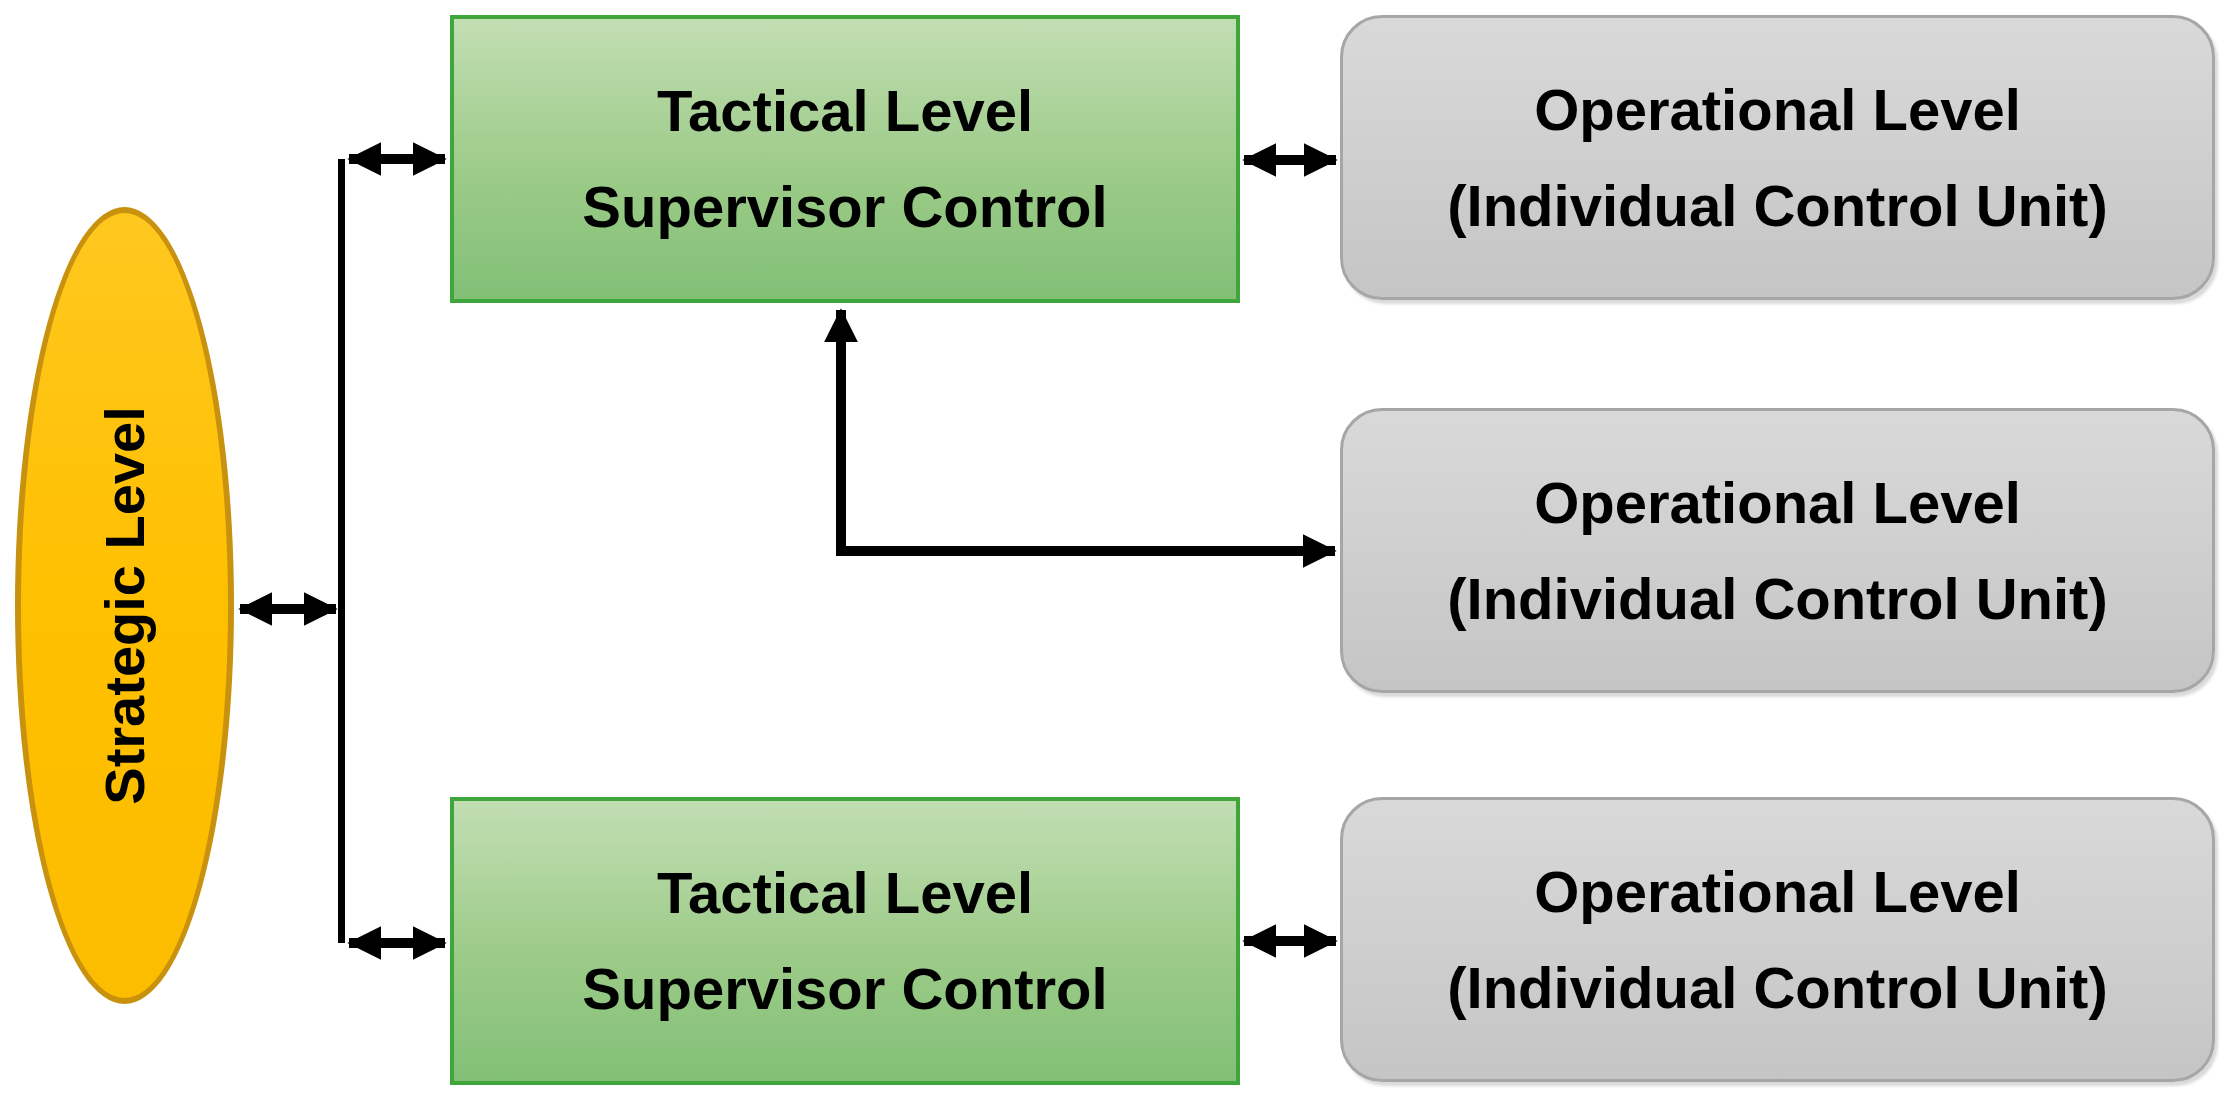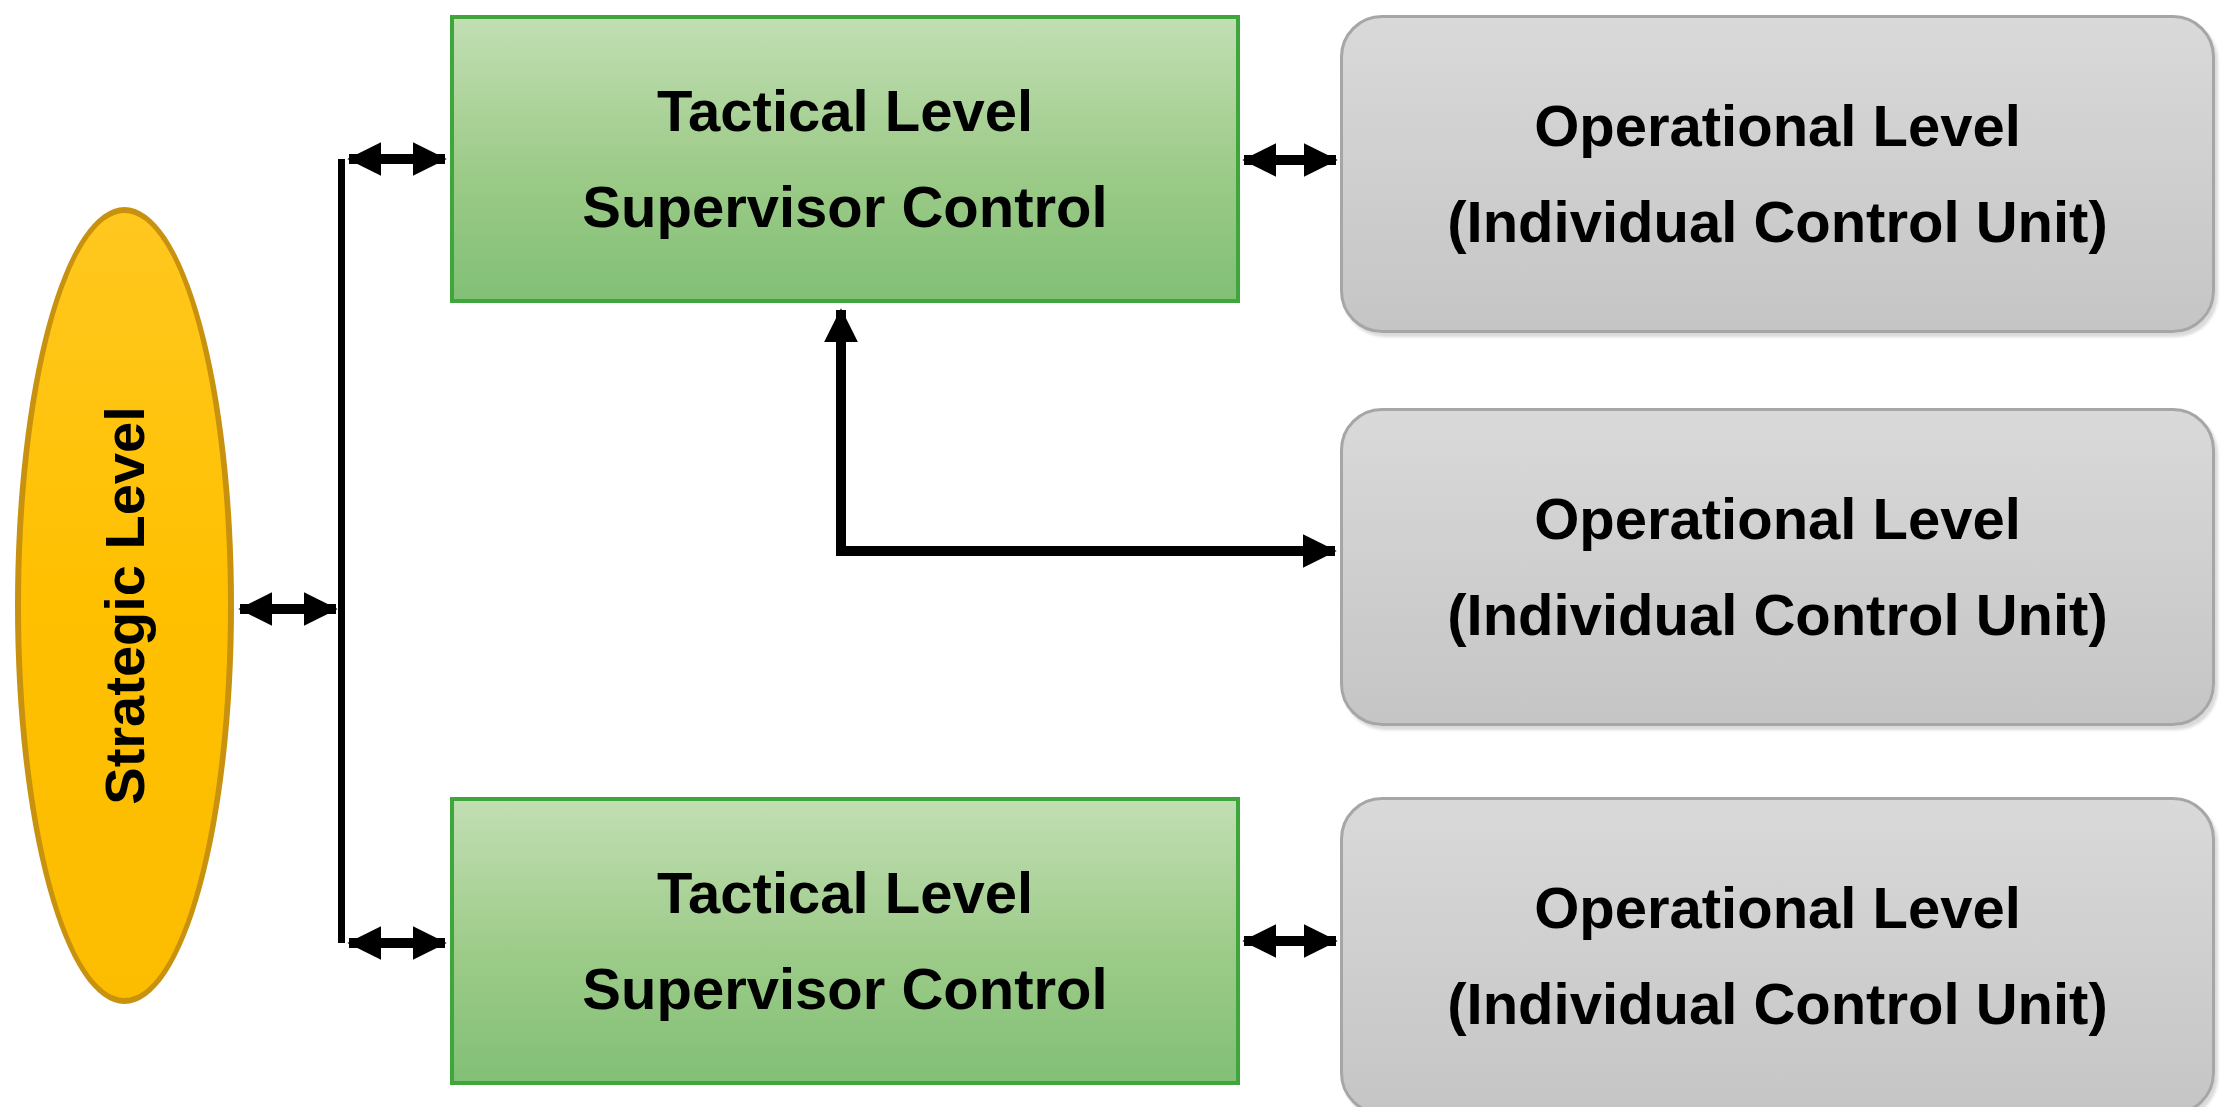--- a/index.html
+++ b/index.html
@@ -45,21 +45,21 @@
     width: 790px;
     height: 288px;
     border: 4px solid #3fa63c;
     background: linear-gradient(180deg, #c2deb3 0%, #9ccb88 55%, #82c076 100%);
   }
   .tactical.top { top: 15px; }
   .tactical.bottom { top: 797px; }
   .operational {
     left: 1340px;
     width: 875px;
-    height: 318px;
+    height: 285px;
     border: 3px solid #a6a6a6;
     border-radius: 42px;
     background: linear-gradient(180deg, #d9d9d9 0%, #cecece 55%, #c5c5c5 100%);
     box-shadow: 3px 4px 3px rgba(0,0,0,0.15);
   }
   .operational.top { top: 15px; }
   .operational.middle { top: 408px; }
   .operational.bottom { top: 797px; }
   .ellipse {
     position: absolute;

